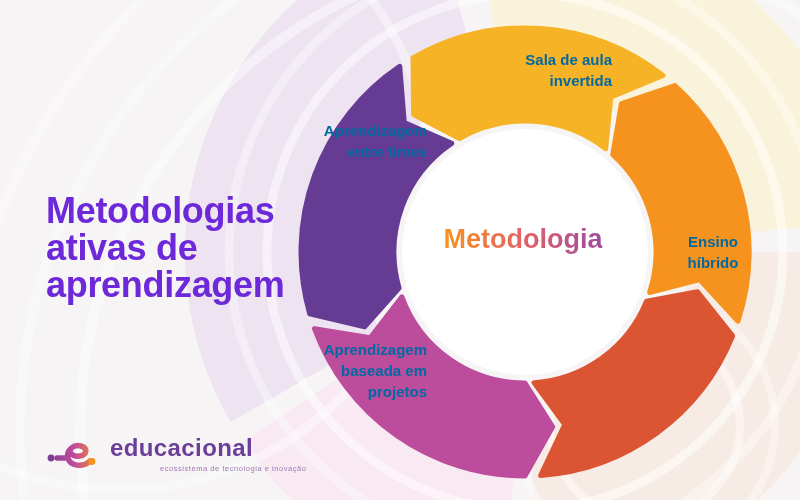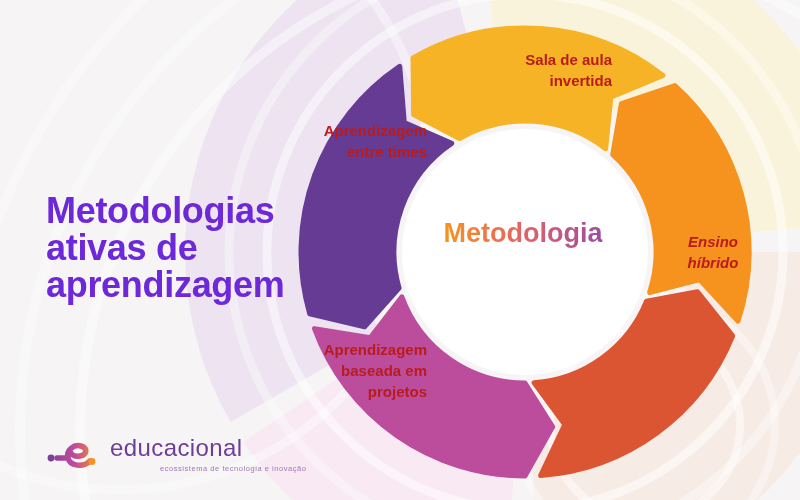--- a/index.html
+++ b/index.html
@@ -15,38 +15,38 @@
   .title{
     position:absolute;left:46px;top:192px;
     font-size:36px;line-height:37px;font-weight:800;
     color:#6d28d9;white-space:pre-line;letter-spacing:-0.3px;
   }
   .center-line{
     position:absolute;left:523px;transform:translateX(-50%);
     font-weight:800;font-size:27px;white-space:nowrap;
     background-clip:text;-webkit-background-clip:text;color:transparent;
   }
-  .center-line.l1{top:218px;background-image:linear-gradient(90deg,#F7941E 0%,#E2606B 52%,#9C4D9D 100%);text-align:right;}
+  .center-line.l1{top:224px;background-image:linear-gradient(90deg,#F7941E 0%,#E2606B 52%,#9C4D9D 100%);text-align:right;}
   .center-line.l2{top:253px;background-image:linear-gradient(90deg,#EE6A3F 0%,#C44A9A 100%);}
   .seg-label{
-    position:absolute;color:#b91c1c;font-weight:700;
+    position:absolute;color:#0369a1;font-weight:700;
     font-size:15px;line-height:21px;white-space:pre-line;
   }
   .seg-label.align-right{text-align:right;}
-  .seg-label.align-center{text-align:center;transform:translateX(-50%);font-style:italic;}
+  .seg-label.align-center{text-align:center;transform:translateX(-50%);}
   .lbl-sala{right:188px;top:49px;}
   .lbl-ensino{left:713px;top:231px;}
   .lbl-game{left:592px;top:395px;}
   .lbl-projetos{right:373px;top:339px;}
   .lbl-times{right:373px;top:120px;}
   .logo{position:absolute;left:46px;top:431px;width:230px;height:52px;}
   .logo .e-mark{position:absolute;left:0;top:0;}
   .logo .logo-name{
     position:absolute;left:64px;top:3px;
-    font-size:24px;font-weight:400;letter-spacing:.4px;color:#6B3E98;
+    font-size:24px;font-weight:700;letter-spacing:.4px;color:#6B3E98;
   }
   .logo .logo-tagline{
     position:absolute;left:66px;top:33px;
     font-size:7.5px;letter-spacing:.55px;color:#9F77B5;white-space:nowrap;padding-left:48px;
   }
 </style>
 </head>
 <body>
 
 <div class="stage">

